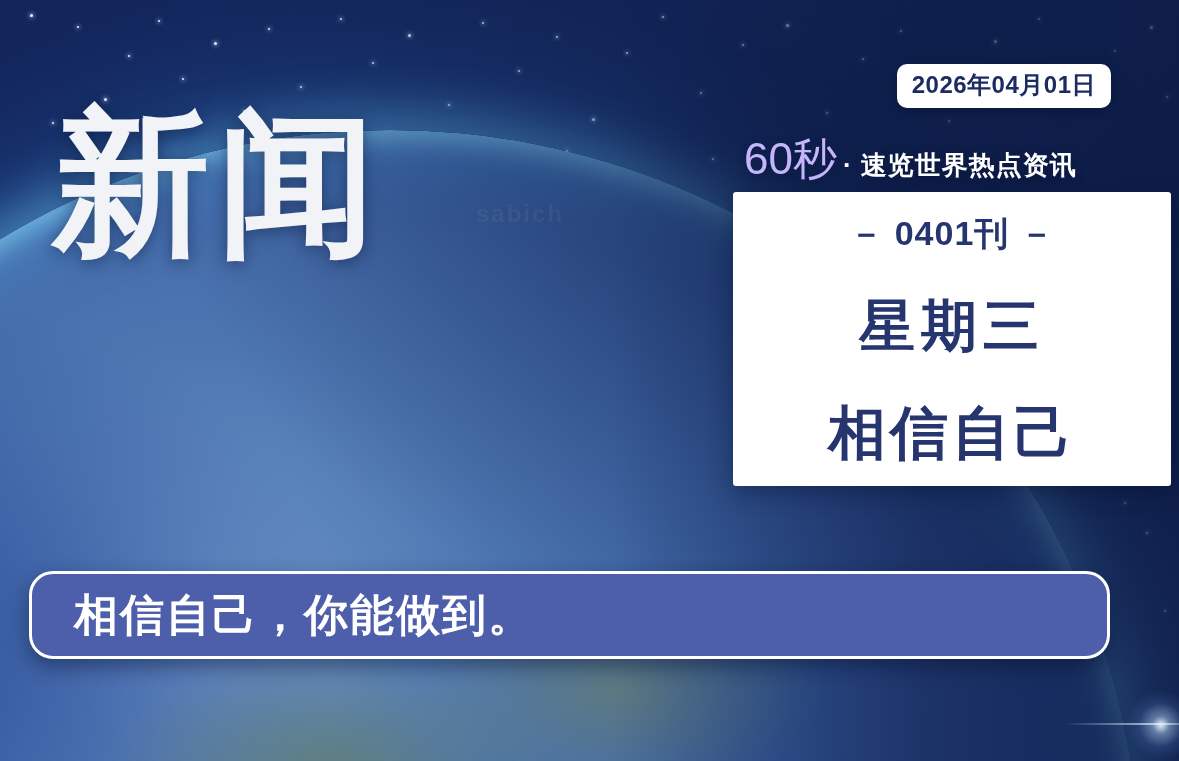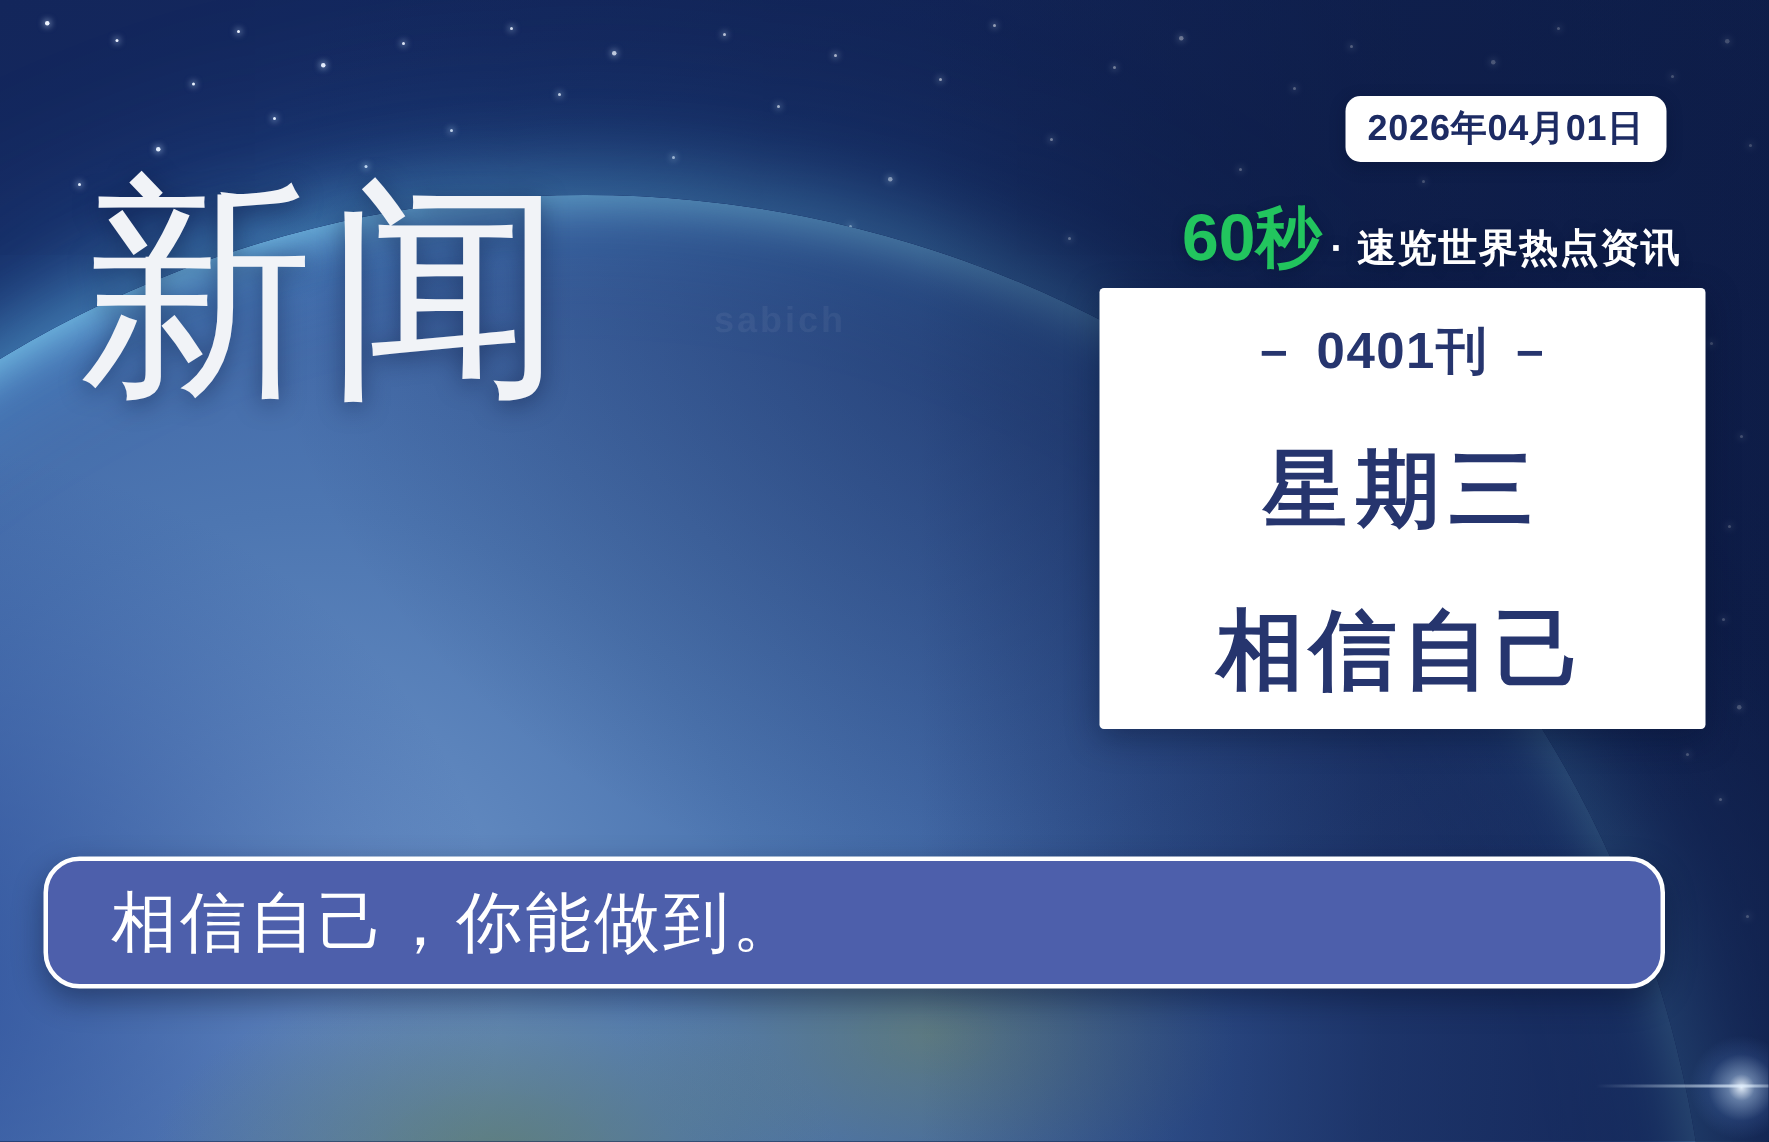--- a/index.html
+++ b/index.html
@@ -113,52 +113,51 @@
   }
 
   
   .title-block{ position:absolute; left:52px; top:96px; }
   .title-l1{
     font-size:158px; line-height:.95; font-weight:700;
     color:#fbe075; letter-spacing:10px;
     text-shadow:0 3px 14px rgba(10,22,60,.40);
   }
   .title-l2{
-    font-size:158px; line-height:1.02; font-weight:400;
-    color:#f1f3f7; letter-spacing:8px; margin-top:17px;
+    font-size:158px; line-height:1.02; font-weight:700;
+    color:#f1f3f7; letter-spacing:8px; margin-top:7px;
     text-shadow:0 3px 16px rgba(10,22,60,.50);
   }
 
   .date-badge{
     position:absolute; right:68px; top:64px;
     background:#ffffff; color:#1d2b63;
     font-size:24px; font-weight:700; letter-spacing:.5px;
     padding:5px 15px 7px; border-radius:10px;
     box-shadow:0 3px 10px rgba(6,16,44,.38);
     white-space:nowrap;
   }
 
   .tagline{
     position:absolute; left:744px; top:137px;
     display:flex; align-items:flex-end; white-space:nowrap;
     text-shadow:0 2px 8px rgba(8,18,52,.55);
   }
   .tagline .sec{
-    font-size:44px; font-weight:700; color:#22c55e; line-height:1;
+    font-size:44px; font-weight:400; color:#c4b5fd; line-height:1;
     letter-spacing:0px;
-    margin-left:44px;
   }
   .tagline .rest{
     font-size:26px; font-weight:700; color:#ffffff; line-height:1;
     margin-left:6px; padding-bottom:3px; letter-spacing:1px;
   }
 
   .card{
     position:absolute; left:733px; top:192px;
-    width:404px; height:294px;
+    width:438px; height:294px;
     background:#ffffff; border-radius:3px;
     box-shadow:0 6px 22px rgba(6,16,44,.40);
     display:flex; flex-direction:column; align-items:center;
     color:#26356e;
   }
   .card .issue{
     margin-top:19px; font-size:34px; font-weight:700; letter-spacing:1px;
     white-space:nowrap;
   }
   .card .weekday{
@@ -172,21 +171,21 @@
     position:absolute; left:29px; top:571px;
     width:1081px; height:88px;
     background:#4d5fab;
     border:3px solid #ffffff;
     border-radius:24px;
     box-shadow:0 8px 20px rgba(6,16,44,.45);
     display:flex; align-items:center;
   }
   .quote-text{
     margin-left:42px;
-    font-size:44px; font-weight:400; color:#ffffff; letter-spacing:2px;
+    font-size:44px; font-weight:700; color:#ffffff; letter-spacing:2px;
     white-space:nowrap;
   }
 </style>
 </head>
 <body>
 
 <div id="poster">
 
   <div class="space"></div>
 

